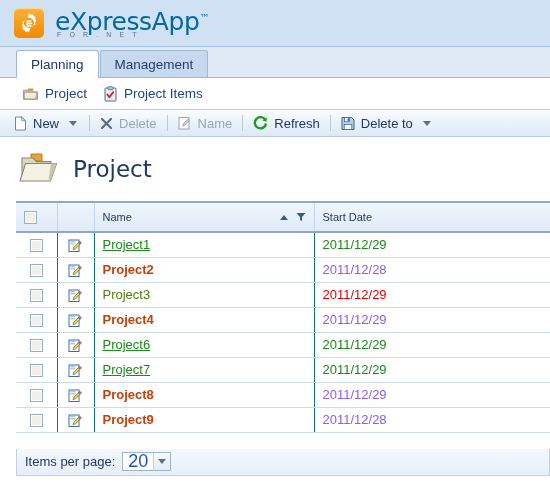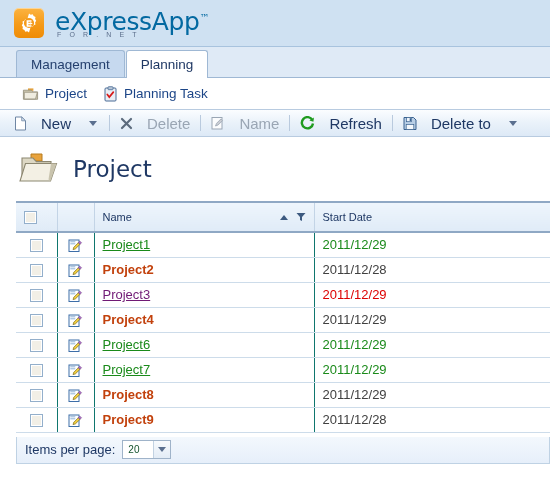--- a/index.html
+++ b/index.html
@@ -99,23 +99,23 @@
   .toolbar {
     height: 28px;
     margin: 0;
     border-top: 1px solid #b8cbe0;
     border-bottom: 1px solid #b8cbe0;
     background: linear-gradient(180deg, #fbfdff 0%, #eaf2fa 48%, #dde9f6 100%);
     display: flex; align-items: center;
     padding-left: 8px;
   }
   .tbtn {
-    display: flex; align-items: center; gap: 14px;
+    display: flex; align-items: center; gap: 6px;
     padding: 0 6px; height: 24px;
-    font-size: 15px; color: #1f3864;
+    font-size: 13px; color: #1f3864;
     cursor: pointer; white-space: nowrap;
   }
   .tbtn.disabled { color: #9aa6b4; cursor: default; }
   .tsep {
     width: 1px; height: 16px;
     background: #b9cade;
     margin: 0 4px;
   }
   .caret {
     width: 0; height: 0;
@@ -187,29 +187,29 @@
     width: 13px; height: 13px;
     border: 1px solid #93afcb;
     background: #f2efe6;
     display: inline-block;
     vertical-align: middle;
     box-shadow: inset 0 0 0 1px #ffffff;
     cursor: pointer;
   }
 
   .link-green { color: #1a8a1a; text-decoration: underline; cursor: pointer; }
-  .link-red { color: #701a75; text-decoration: underline; cursor: pointer; }
+  .link-red { color: #4d7c0f; cursor: pointer; }
   .txt-plain { color: #c2410c; font-weight: bold; }
   .date-green { color: #1a8a1a; }
   .date-red { color: #dd0000; }
-  .date-plain { color: #404040; }
+  .date-plain { color: #8b5cf6; }
 
   
   .footer {
-    margin-top: 4px;
+    margin-top: 16px;
     margin-left: 16px;
     width: 534px;
     height: 27px;
     background: linear-gradient(180deg, #f3f8fd 0%, #e6effa 100%);
     border-bottom: 1px solid #bfd2e4;
     border-left: 1px solid #bfd2e4;
     border-right: 1px solid #bfd2e4;
     display: flex; align-items: center;
     padding-left: 8px;
     font-size: 13px;
@@ -220,21 +220,21 @@
     display: flex; align-items: stretch;
     border: 1px solid #9fb3c9;
     background: #ffffff;
     height: 19px;
     cursor: pointer;
   }
   .ipp-value {
     min-width: 30px;
     padding: 0 5px;
     display: flex; align-items: center;
-    font-size: 10px; color: #14532d;
+    font-size: 18px; color: #1d4ed8;
   }
   .ipp-arrow {
     width: 17px;
     border-left: 1px solid #c2d2e2;
     background: linear-gradient(180deg, #f7fafd 0%, #e3ecf6 100%);
     display: flex; align-items: center; justify-content: center;
   }
 
   svg { display: block; }
 </style>
@@ -252,25 +252,25 @@
   </div>
   <div class="logo-text">
     <div class="logo-title">
       <span>eXpressApp</span><span class="logo-tm">™</span>
     </div>
     <div class="logo-sub">F O R . N E T</div>
   </div>
 </div>
 
 <div class="tabstrip">
+  <div class="tab active">
+    <span>Planning</span>
+  </div>
   <div class="tab">
     <span>Management</span>
-  </div>
-  <div class="tab active">
-    <span>Planning</span>
   </div>
 </div>
 
 <div class="navrow">
   <div class="navitem">
     <span>
       <svg width="17" height="15" viewBox="0 0 17 15">
         <path fill="#e6a23c" d="M6 2.4h5.4v2.4H6z"></path>
         <path fill="#cbc5ae" stroke="#8f8a76" stroke-width=".8" d="M1.4 4.2h8l1.6 1.7h4.6v7.4H1.4z"></path>
         <path fill="#efece0" stroke="#8f8a76" stroke-width=".7" d="M2.3 6.3h13l-1.8 6.6H2.3z"></path>
@@ -279,21 +279,21 @@
     <span class="lbl">Project</span>
   </div>
   <div class="navitem">
     <span>
       <svg width="15" height="16" viewBox="0 0 15 16">
         <rect x="2" y="2" width="11" height="13" rx="1" fill="#e9eef5" stroke="#4a6c96" stroke-width="1"></rect>
         <rect x="5" y="0.7" width="5" height="3" rx=".7" fill="#b9c7d8" stroke="#4a6c96" stroke-width=".8"></rect>
         <path d="M4.3 8.5l2 2.6 4-5" stroke="#d61a1a" stroke-width="1.7" fill="none" stroke-linecap="round"></path>
       </svg>
     </span>
-    <span class="lbl">Planning Task</span>
+    <span class="lbl">Project Items</span>
   </div>
 </div>
 
 <div class="toolbar">
 
   <div class="tbtn">
     <span>
       <svg width="13" height="15" viewBox="0 0 13 15">
         <path fill="#ffffff" stroke="#6f86a4" stroke-width="1" d="M1.5 1h6.2l3.8 3.8v9.2h-10z"></path>
         <path fill="#d8e3ef" stroke="#6f86a4" stroke-width=".8" d="M7.7 1v3.8h3.8z"></path>

